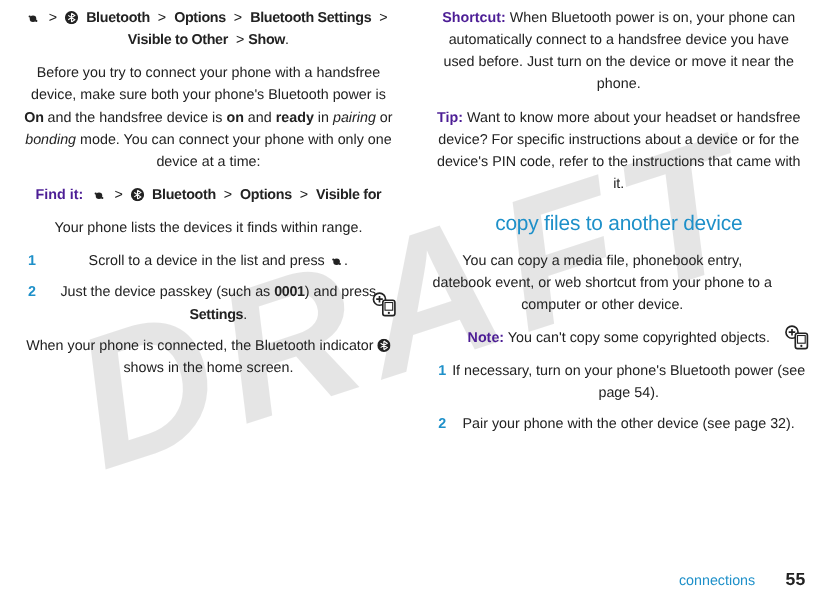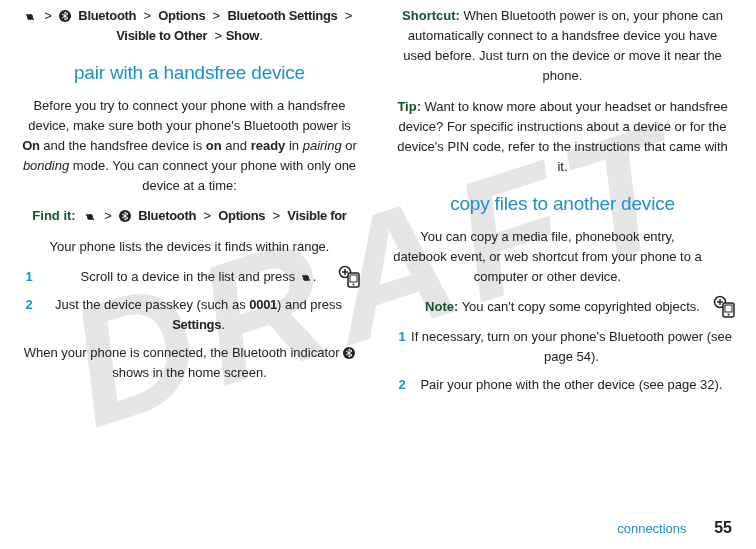--- a/index.html
+++ b/index.html
@@ -30,21 +30,21 @@
     position: relative;
     z-index: 1;
     display: flex;
     gap: 34px;
     padding: 6px 24px 6px 20px;
   }
   .col { flex: 1; text-align: center; }
   .condensed { font-family: "Arial Narrow", Arial, sans-serif; font-stretch: condensed; letter-spacing: -0.3px; }
   .bold { font-weight: 700; }
   .heading { color: #1e90c9; font-size: 19px; font-weight: 400; margin: 12px 0 8px; letter-spacing: -0.2px;}
-  .lead { color: #14532d; font-weight: 700; }
+  .lead { color: #4c1d95; font-weight: 700; }
   .para { margin-bottom: 10px; }
   .italic { font-style: italic; }
   .num { color: #1e90c9; font-weight: 700; display: inline-block; width: 18px; }
   .step { display: flex; margin-bottom: 8px; }
   .step .txt { flex: 1; }
   .footer {
     position: absolute;
     bottom: 8px; right: 24px;
     font-size: 13px;
   }
@@ -80,21 +80,20 @@
       &nbsp;<span class="condensed bold">Bluetooth</span>
       &nbsp;<span>&gt;</span>&nbsp;
       <span class="condensed bold">Options</span>
       &nbsp;<span>&gt;</span>&nbsp;
       <span class="condensed bold">Bluetooth Settings</span>
       &nbsp;<span>&gt;</span>&nbsp;
       <span class="condensed bold">Visible to Other</span>
       &nbsp;<span>&gt;</span>&nbsp;<span class="condensed bold">Show</span>.
     </p>
 
-    <h2 class="heading">pair with a handsfree device</h2>
 
     <p class="para">
       <span>Before you try to connect your phone with a handsfree device, make sure both your phone's Bluetooth power is </span><span class="condensed bold">On</span><span> and the handsfree device is </span><span class="bold">on</span><span> and </span><span class="bold">ready</span><span> in </span><span class="italic">pairing</span><span> or </span><span class="italic">bonding</span><span> mode. You can connect your phone with only one device at a time:</span>
     </p>
 
     <p class="para">
       <span class="lead">Find it:</span>&nbsp;
       <svg class="inline" width="14" height="10">
           <circle cx="4" cy="3" r="1" fill="#222"></circle>
           <circle cx="7" cy="5" r="3" fill="#222"></circle>

